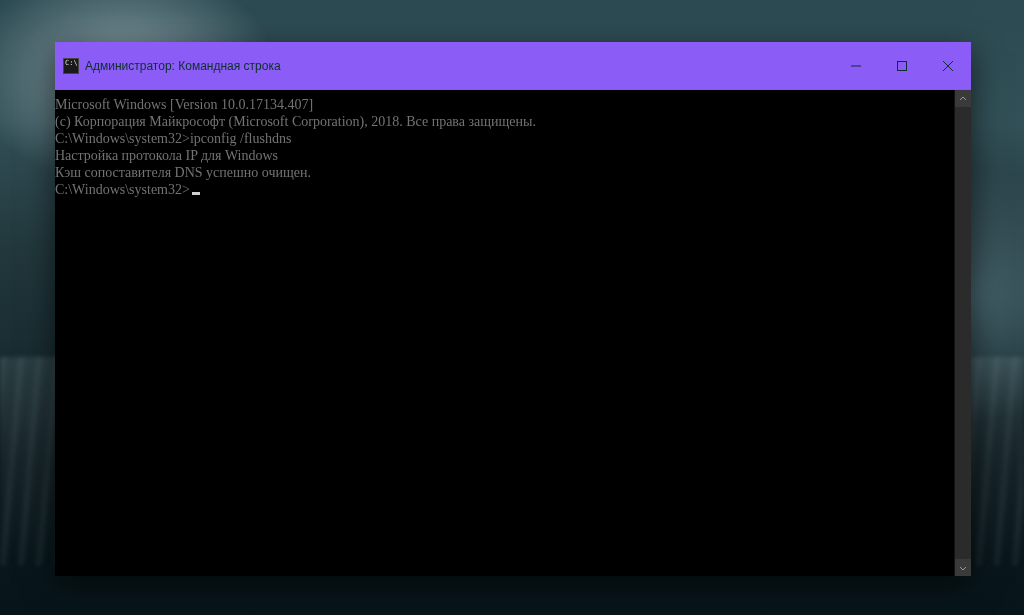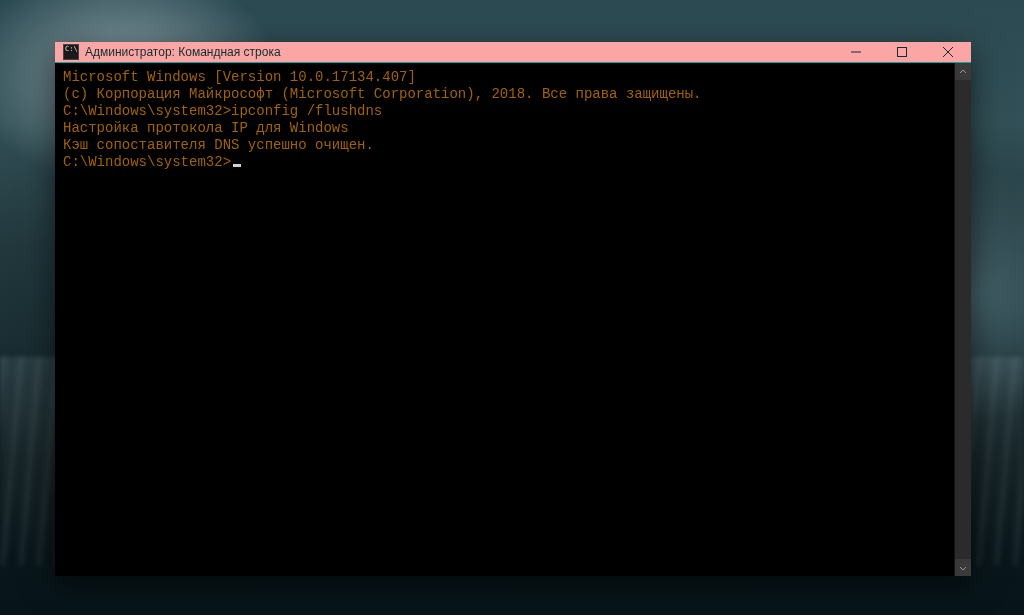--- a/index.html
+++ b/index.html
@@ -24,22 +24,22 @@
   }
   .window {
     position: absolute;
     left: 55px; top: 42px;
     width: 916px; height: 534px;
     box-shadow: 0 10px 30px rgba(0,0,0,0.6);
     display: flex; flex-direction: column;
     background: #000;
   }
   .titlebar {
-    height: 20px;
-    background: #fca5a5; 
+    height: 47px;
+    background: #8b5cf6; 
     display: flex; align-items: center;
     color: #0b2b2b;
     font-size: 12px;
     user-select: none;
   }
   .titlebar .app-icon {
     width: 16px; height: 16px; margin: 0 6px 0 8px;
     background: #1a1a1a; border: 1px solid #444; position: relative;
   }
   .titlebar .app-icon::after{
@@ -53,23 +53,23 @@
   }
   .caption-btn svg { display:block; }
   .client {
     flex: 1 1 auto;
     display: flex; flex-direction: row;
     background: #000;
     border-top: 1px solid #0aa7a7;
   }
   .terminal {
     flex: 1 1 auto;
-    padding: 6px 8px 8px 8px;
-    color: #a16207;
-    font-family: Liberation Mono, monospace;
+    padding: 6px 8px 8px 0;
+    color: #737373;
+    font-family: Liberation Serif, serif;
     font-size: 14px;
     line-height: 17px;
     white-space: pre;
     overflow: hidden;
   }
   .scrollbar {
     width: 17px; background:#2b2b2b;
     position: relative;
     border-left:1px solid #121212;
   }

